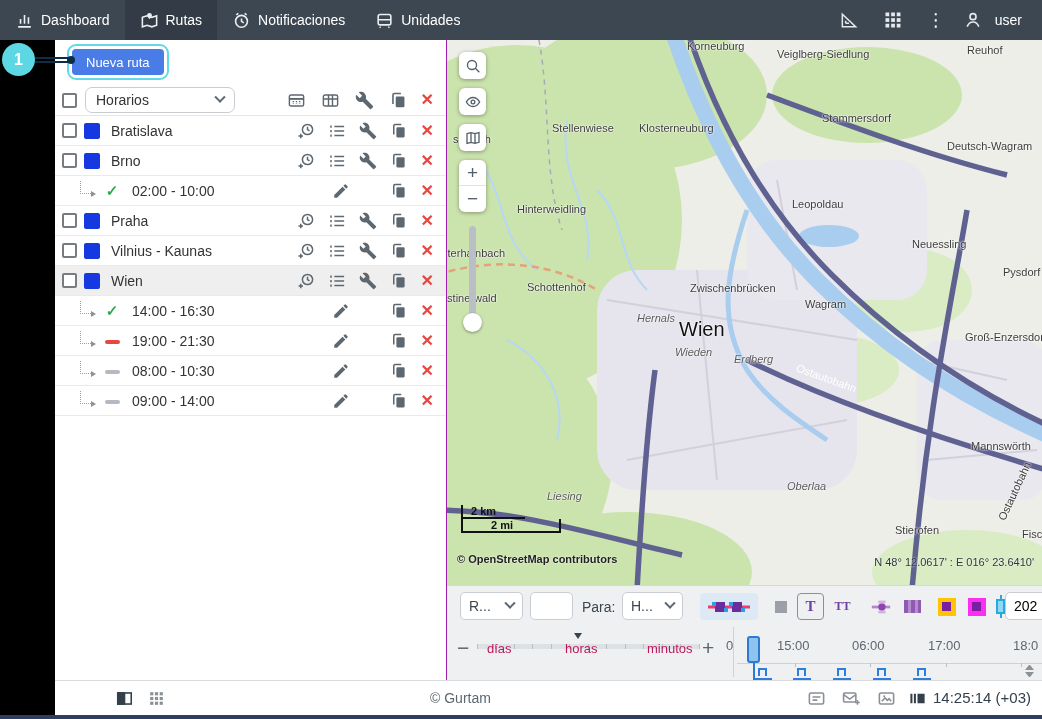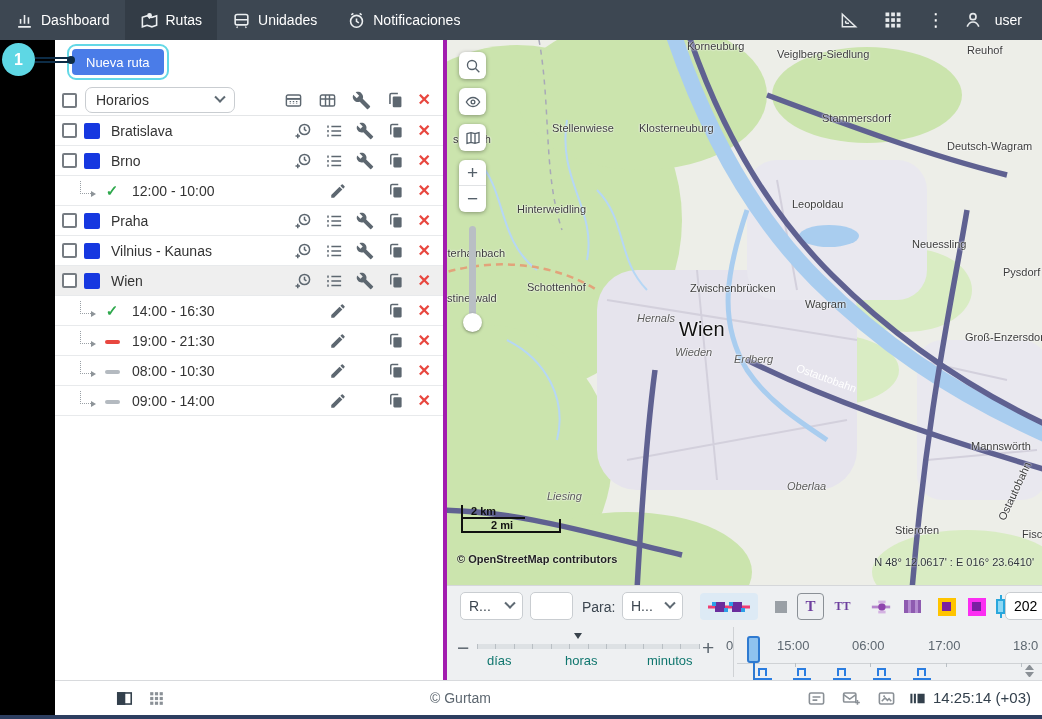--- a/index.html
+++ b/index.html
@@ -33,21 +33,21 @@
   .callout{position:absolute;left:2px;top:43px;width:33px;height:33px;border-radius:50%;
        background:#5ed7e4;color:#fff;font-size:16px;font-weight:bold;display:flex;
        align-items:center;justify-content:center;z-index:40}
   .callout-line{position:absolute;left:35px;top:57px;width:34px;height:6px;
        border-top:2px solid #0d2c46;border-bottom:2px solid #0d2c46;z-index:40}
   .callout-dot{position:absolute;left:67px;top:56px;width:8px;height:8px;border-radius:50%;
        background:#0d2c46;z-index:40}
 
   
   .panel{position:absolute;left:55px;top:40px;width:392px;height:640px;background:#fff;
-       border-right:4px solid #a21caf;z-index:10}
+       border-right:1px solid #a21caf;z-index:10}
   .btn-new{position:absolute;left:17px;top:9px;height:26px;padding:0 14px;background:#4a7ce8;
        color:#fff;border:none;border-radius:4px;font-size:13px;cursor:pointer;
        outline:2px solid #63d8e6;outline-offset:3px;font-family:inherit}
   .search{position:absolute;left:158px;top:7px;width:222px;height:27px;border:1px solid #c9cdd1;
        border-radius:5px;display:flex;align-items:center;padding:0 8px;gap:7px;background:#fff}
   .search .sico{width:15px;height:15px;color:#8a9096}
   .search input{border:none;outline:none;flex:1;font-size:14px;font-family:inherit;color:#333}
   .search input::placeholder{color:#a7adb3}
 
   .lhead{position:absolute;left:0;top:45px;width:100%;height:31px;display:flex;
@@ -134,21 +134,21 @@
 
   
   .tl{position:absolute;left:447px;top:625px;width:595px;height:55px;background:#eef0f2;z-index:10}
   .tl .divid{position:absolute;left:286px;top:2px;width:1px;height:50px;background:#cfd2d5}
   .zminus,.zplus{position:absolute;top:11px;font-size:21px;color:#5d6770;cursor:pointer}
   .zminus{left:10px}.zplus{left:255px}
   .ztrack{position:absolute;left:30px;top:19px;width:223px;height:5px;background:#dde1e4;
        background-image:repeating-linear-gradient(90deg,#b9bfc4 0 1px,#dde1e4 1px 18.5px)}
   .zmark{position:absolute;left:127px;top:8px;width:0;height:0;border-left:4px solid transparent;
        border-right:4px solid transparent;border-top:6px solid #39434c}
-  .zlbl{position:absolute;top:28px;font-size:13px;color:#0f766e}
+  .zlbl{position:absolute;top:16px;font-size:13px;color:#be185d}
   .axis{position:absolute;left:290px;top:38px;width:305px;height:1px;background:#cfd2d5}
   .tick{position:absolute;top:38px;width:1px;height:4px;background:#b9bfc4}
   .ttime{position:absolute;top:13px;font-size:13px;color:#5d6770;white-space:nowrap}
   .handle{position:absolute;left:300px;top:11px;width:13px;height:27px;background:#8ec2ef;
        border:2px solid #2e7ad1;border-radius:3px;cursor:pointer;z-index:3}
   .handle::after{content:"";position:absolute;left:4px;top:25px;width:2px;height:18px;background:#2e7ad1}
   .pmark{position:absolute;top:43px;width:9px;height:8px;border:2px solid #2b7de0;border-bottom:none}
   .pseg{position:absolute;top:53px;width:18px;height:2px;background:#2b7de0}
   .spinner{position:absolute;left:578px;top:40px;width:9px;color:#8a9096}
   .spinner::before{content:"";display:block;margin:0 auto;border-left:4px solid transparent;
@@ -313,32 +313,32 @@
       <span class="nico">
           <svg class="ic">
             <use href="#i-routes"></use>
           </svg>
         </span>
       <span>Rutas</span>
     </div>
     <div class="nav-item">
       <span class="nico">
           <svg class="ic">
-            <use href="#i-bus"></use>
-          </svg>
-        </span>
-      <span>Unidades</span>
+            <use href="#i-alarm"></use>
+          </svg>
+        </span>
+      <span>Notificaciones</span>
     </div>
     <div class="nav-item">
       <span class="nico">
           <svg class="ic">
-            <use href="#i-alarm"></use>
-          </svg>
-        </span>
-      <span>Notificaciones</span>
+            <use href="#i-bus"></use>
+          </svg>
+        </span>
+      <span>Unidades</span>
     </div>
     <div class="nav-sp"></div>
     <div class="nav-tools">
       <span class="nico">
           <svg class="ic">
             <use href="#i-ruler"></use>
           </svg>
         </span>
       <span class="nico">
           <svg class="ic">
@@ -447,21 +447,21 @@
             <svg class="ic">
               <use href="#i-copy"></use>
             </svg>
           </span>
         <span class="xdel">✕</span>
       </div>
 
       <div class="row srow">
         <span class="indent"></span>
         <span class="st ok">✓</span>
-        <span class="nm">12:00 - 10:00</span>
+        <span class="nm">02:00 - 10:00</span>
         <span class="ric pencil">
             <svg class="ic">
               <use href="#i-pencil"></use>
             </svg>
           </span>
         <span class="ric">
             <svg class="ic">
               <use href="#i-copy"></use>
             </svg>
           </span>

